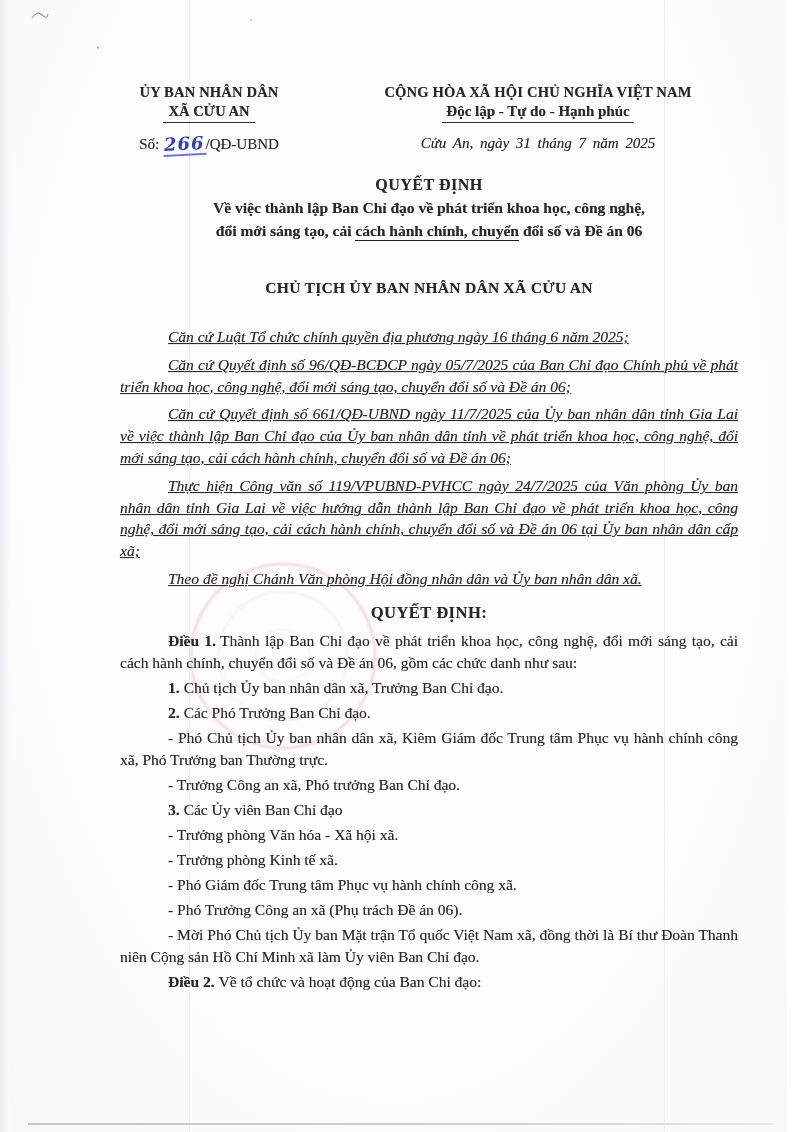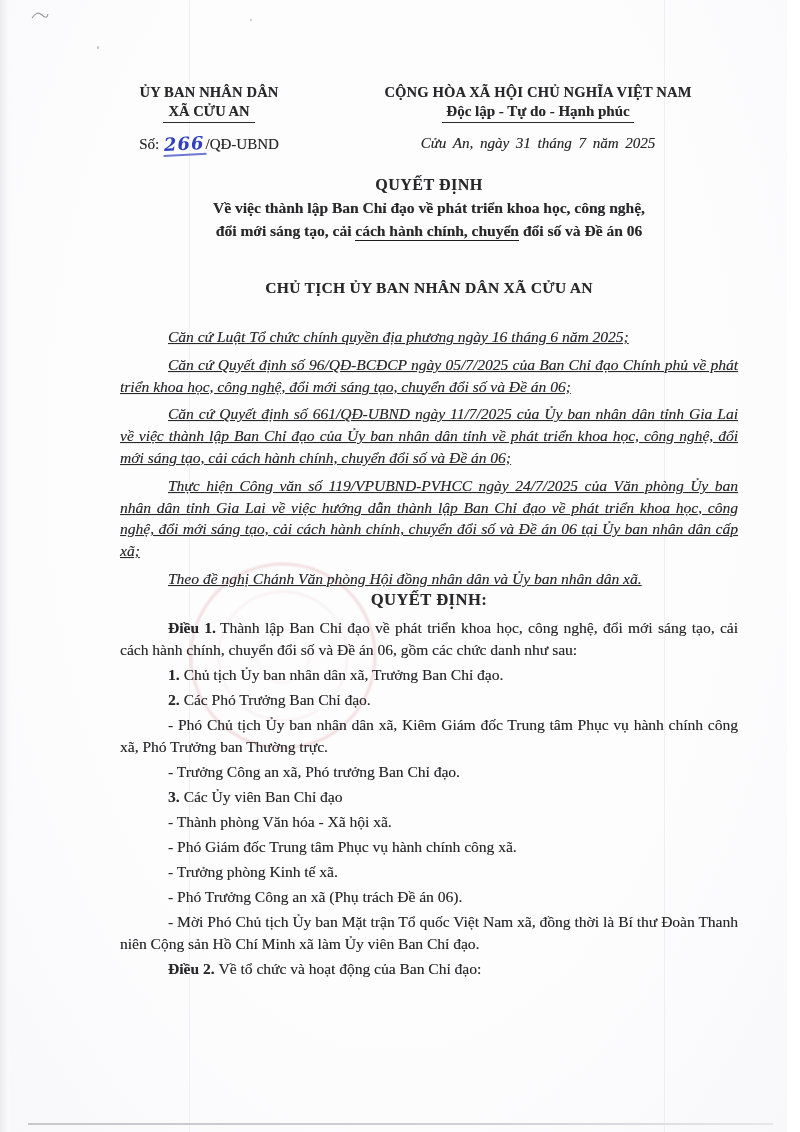--- a/index.html
+++ b/index.html
@@ -63,21 +63,21 @@
   .doc-type { font-weight:bold; font-size:16px; letter-spacing:0.5px; }
   .subject { font-weight:bold; font-size:15.5px; line-height:23px; margin-top:2px; }
   .part-underline { border-bottom:1.5px solid #1d1d1f; padding-bottom:1px; }
   .authority { margin-top:37px; text-align:center; font-weight:bold; font-size:15.5px; letter-spacing:0.3px; }
 
   
   .preamble { margin-top:29px; font-style:italic; font-size:15.5px; line-height:21.8px; text-align:justify; }
   .preamble p { margin:6px 0 0; text-indent:48px;text-decoration:underline; }
   .preamble p:first-child { margin-top:0; }
 
-  .decision-heading { text-align:center; font-weight:bold; font-size:16.5px; letter-spacing:0.5px; }
+  .decision-heading { margin-top:13px; text-align:center; font-weight:bold; font-size:16.5px; letter-spacing:0.5px; }
 
   
   .articles { margin-top:7px; font-size:15.5px; line-height:22px; text-align:justify; }
   .articles p { margin:3px 0 0; text-indent:48px; }
   .articles b { margin-right:4px; }
   .articles b:empty { margin:0; }
 </style>
 </head>
 <body>
 
@@ -129,22 +129,22 @@
 
     <div class="decision-heading">QUYẾT ĐỊNH:</div>
 
     <div class="articles">
       <p><b>Điều 1.</b><span>Thành lập Ban Chỉ đạo về phát triển khoa học, công nghệ, đổi mới sáng tạo, cải cách hành chính, chuyển đổi số và Đề án 06, gồm các chức danh như sau:</span></p>
       <p><b>1.</b><span>Chủ tịch Ủy ban nhân dân xã, Trưởng Ban Chỉ đạo.</span></p>
       <p><b>2.</b><span>Các Phó Trưởng Ban Chỉ đạo.</span></p>
       <p><b></b><span>- Phó Chủ tịch Ủy ban nhân dân xã, Kiêm Giám đốc Trung tâm Phục vụ hành chính công xã, Phó Trưởng ban Thường trực.</span></p>
       <p><b></b><span>- Trưởng Công an xã, Phó trưởng Ban Chỉ đạo.</span></p>
       <p><b>3.</b><span>Các Ủy viên Ban Chỉ đạo</span></p>
-      <p><b></b><span>- Thành phòng Văn hóa - Xã hội xã.</span></p>
+      <p><b></b><span>- Trưởng phòng Văn hóa - Xã hội xã.</span></p>
+      <p><b></b><span>- Trưởng phòng Kinh tế xã.</span></p>
       <p><b></b><span>- Phó Giám đốc Trung tâm Phục vụ hành chính công xã.</span></p>
-      <p><b></b><span>- Trưởng phòng Kinh tế xã.</span></p>
       <p><b></b><span>- Phó Trưởng Công an xã (Phụ trách Đề án 06).</span></p>
       <p><b></b><span>- Mời Phó Chủ tịch Ủy ban Mặt trận Tổ quốc Việt Nam xã, đồng thời là Bí thư Đoàn Thanh niên Cộng sản Hồ Chí Minh xã làm Ủy viên Ban Chỉ đạo.</span></p>
       <p><b>Điều 2.</b><span>Về tổ chức và hoạt động của Ban Chỉ đạo:</span></p>
     </div>
 
   </div>
 </div>
 
 </body></html>

